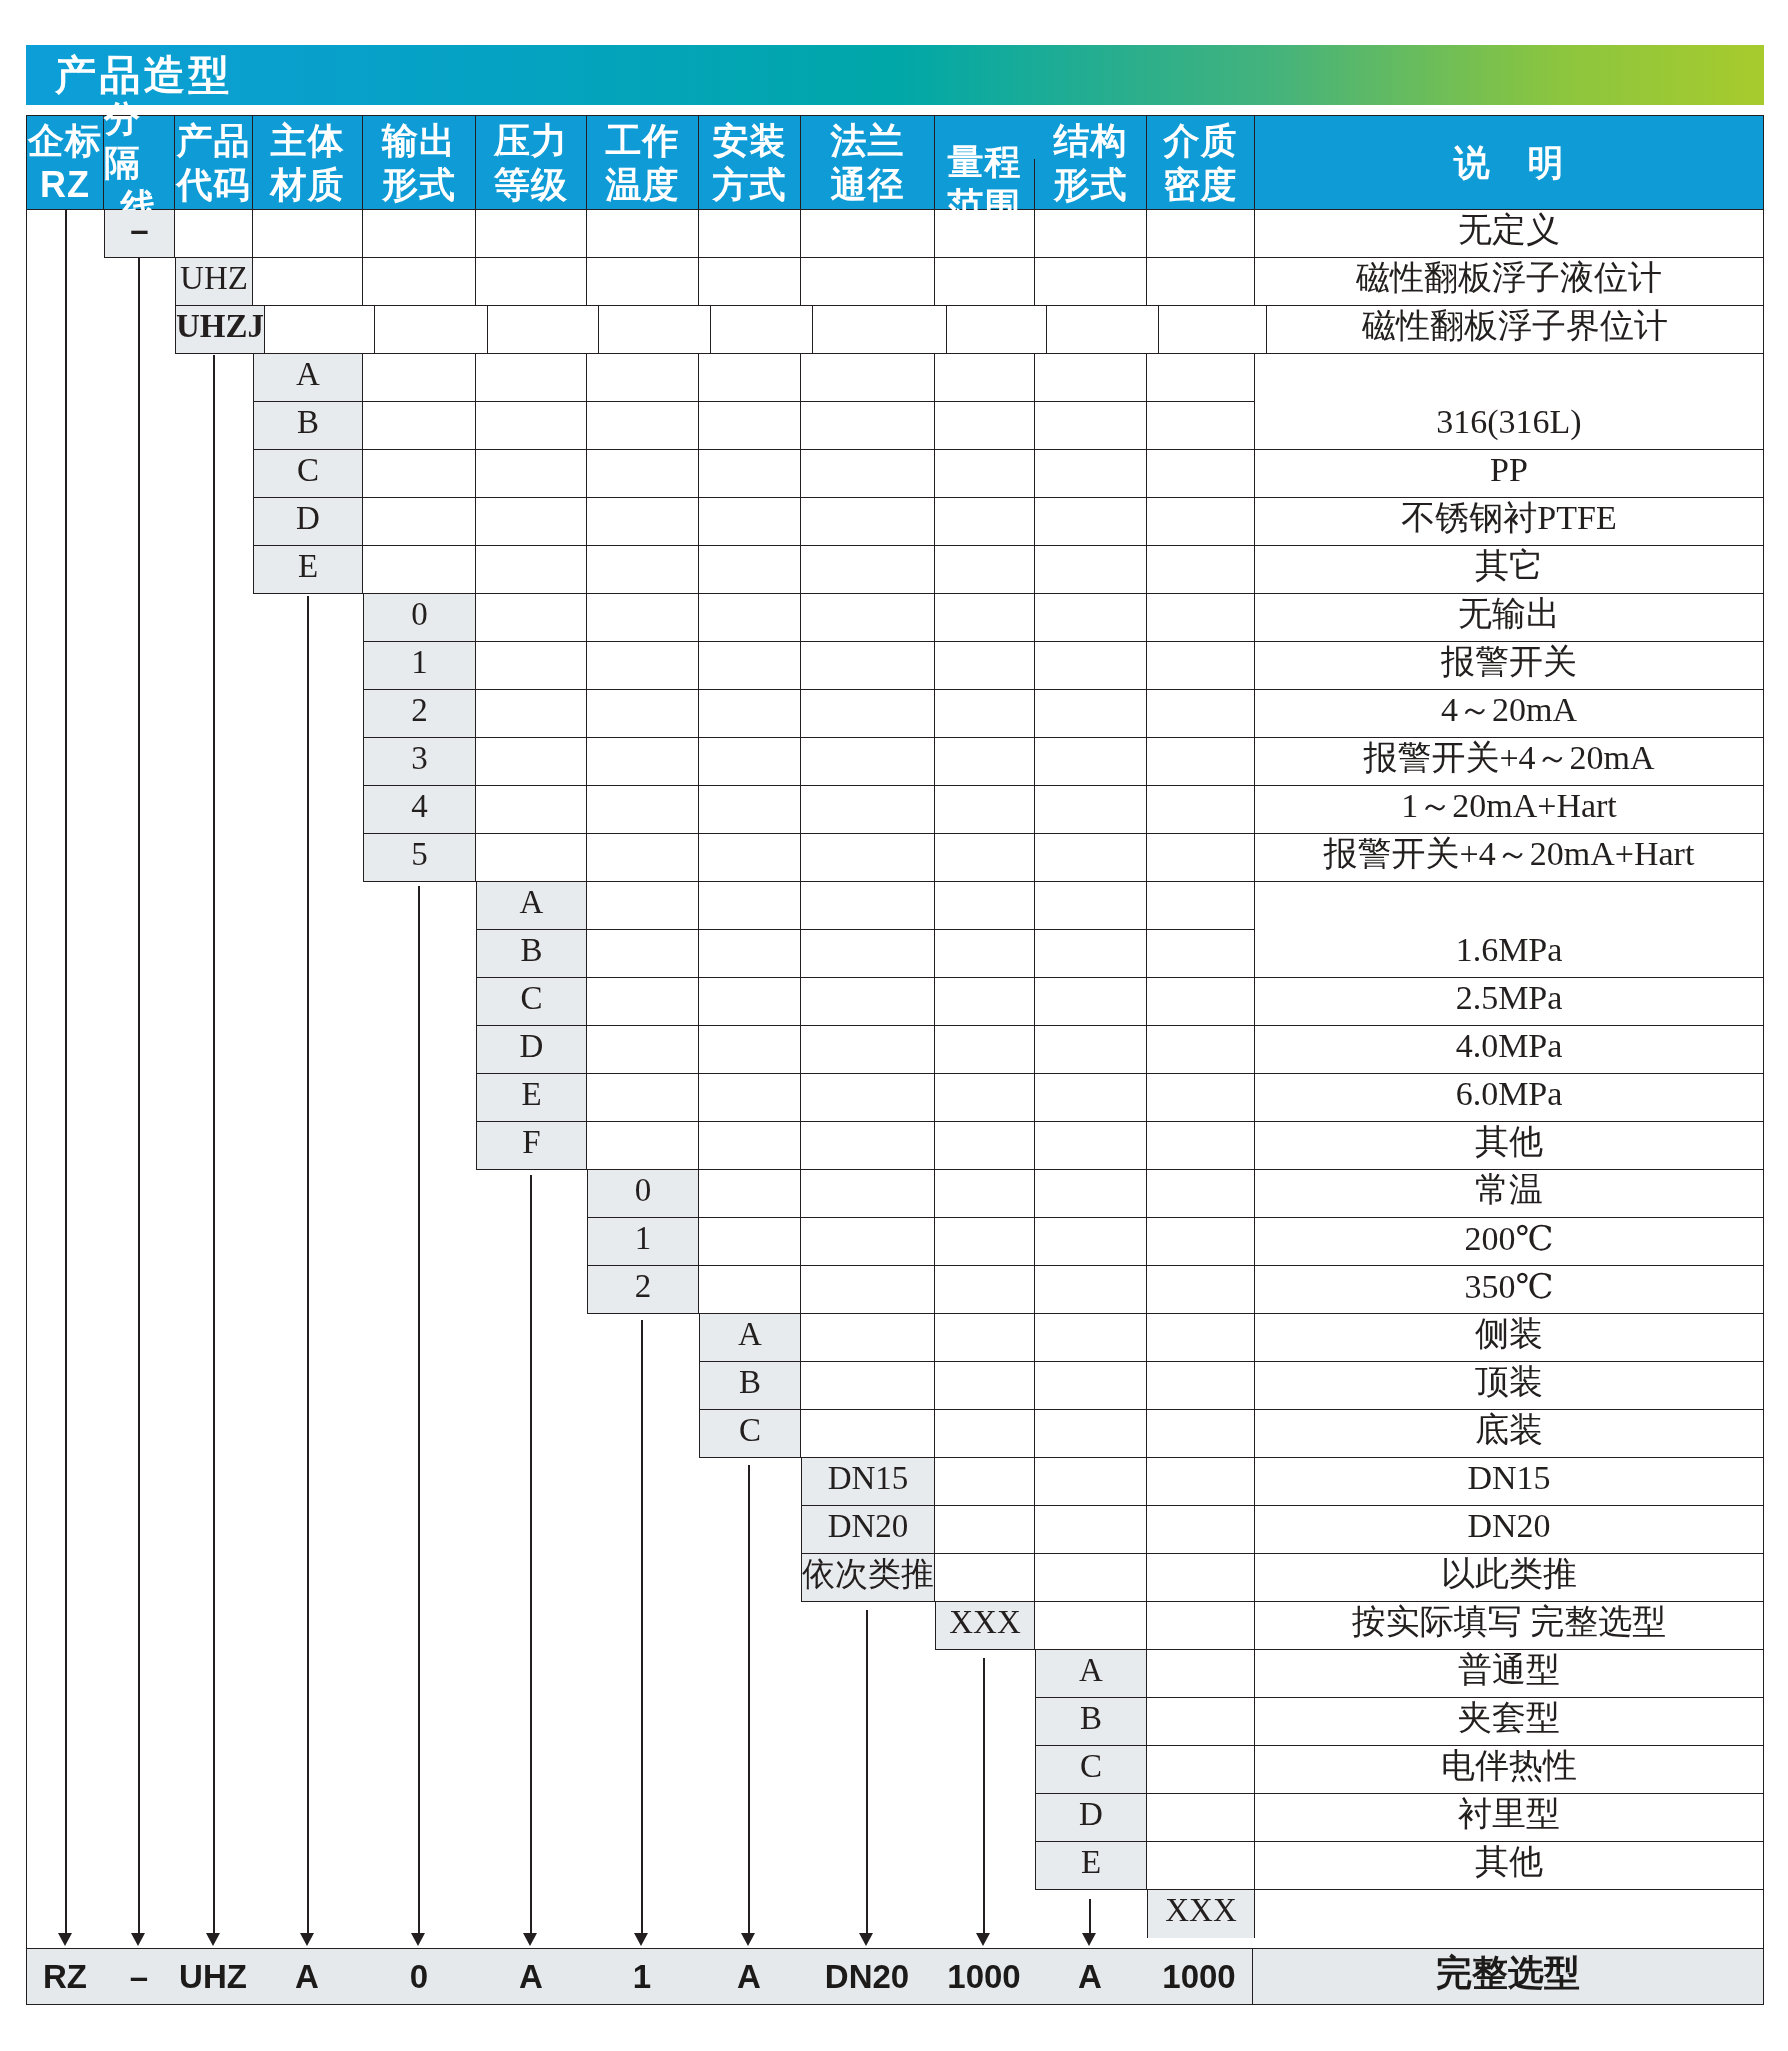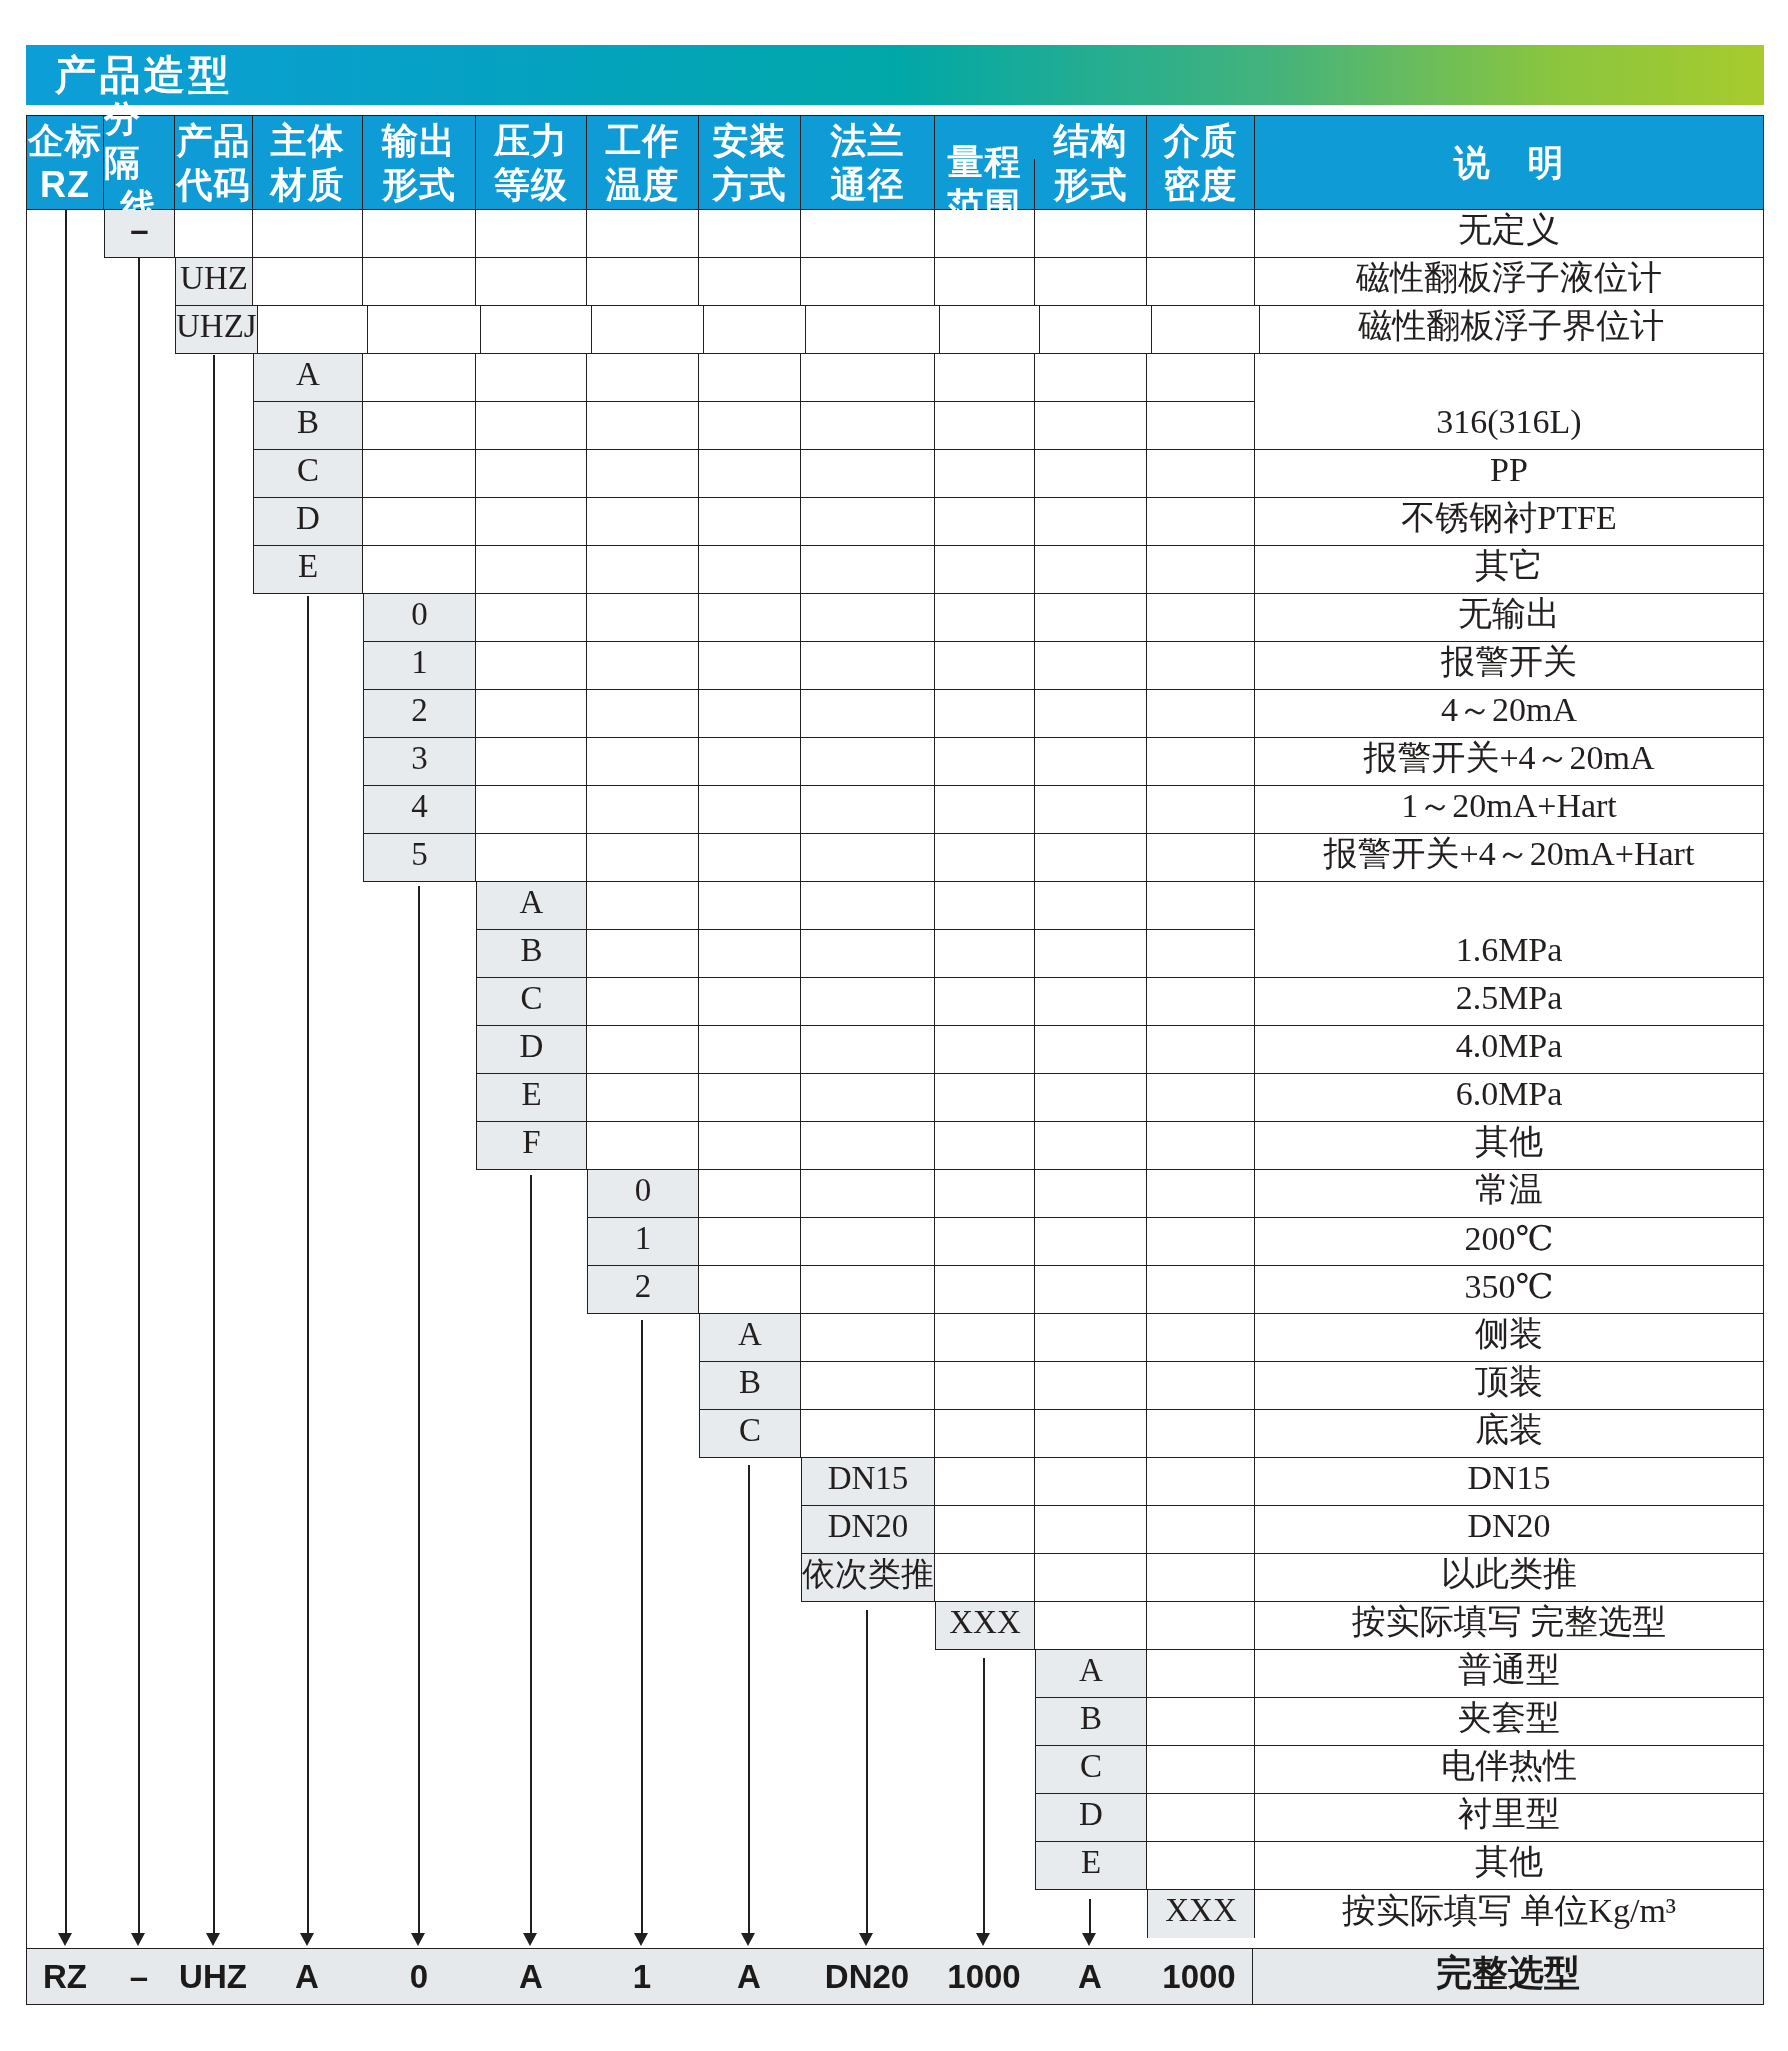--- a/index.html
+++ b/index.html
@@ -143,21 +143,21 @@
           <div class="cell plain" style="flex: 0 0 102px;"></div>
           <div class="cell plain" style="flex: 0 0 134px;"></div>
           <div class="cell plain" style="flex: 0 0 100px;"></div>
           <div class="cell plain" style="flex: 0 0 112px;"></div>
           <div class="cell plain" style="flex: 0 0 108px;"></div>
           <div class="cell desc">磁性翻板浮子液位计</div>
         </div>
         <div class="row">
           <div class="cell blank" style="flex: 0 0 77px;"></div>
           <div class="cell blank" style="flex: 0 0 71px;"></div>
-          <div class="cell code" style="flex: 0 0 78px;">UHZJ</div>
+          <div class="cell code" style="flex: 0 0 78px; font-weight: bold;">UHZJ</div>
           <div class="cell plain" style="flex: 0 0 110px;"></div>
           <div class="cell plain" style="flex: 0 0 113px;"></div>
           <div class="cell plain" style="flex: 0 0 111px;"></div>
           <div class="cell plain" style="flex: 0 0 112px;"></div>
           <div class="cell plain" style="flex: 0 0 102px;"></div>
           <div class="cell plain" style="flex: 0 0 134px;"></div>
           <div class="cell plain" style="flex: 0 0 100px;"></div>
           <div class="cell plain" style="flex: 0 0 112px;"></div>
           <div class="cell plain" style="flex: 0 0 108px;"></div>
           <div class="cell desc">磁性翻板浮子界位计</div>
@@ -646,21 +646,20 @@
           <div class="cell blank" style="flex: 0 0 78px;"></div>
           <div class="cell blank" style="flex: 0 0 110px;"></div>
           <div class="cell blank" style="flex: 0 0 113px;"></div>
           <div class="cell blank" style="flex: 0 0 111px;"></div>
           <div class="cell blank" style="flex: 0 0 112px;"></div>
           <div class="cell blank" style="flex: 0 0 102px;"></div>
           <div class="cell blank" style="flex: 0 0 134px;"></div>
           <div class="cell blank" style="flex: 0 0 100px;"></div>
           <div class="cell blank" style="flex: 0 0 112px;"></div>
           <div class="cell code nobottom" style="flex: 0 0 108px;">XXX</div>
-          <div class="cell desc nobottom">按实际填写 单位Kg/m³</div>
         </div>
         <div class="leader" style="left: 31px; top: 0px; height: 1736px;"><span></span></div>
         <div class="leader" style="left: 104px; top: 48px; height: 1688px;"><span></span></div>
         <div class="leader" style="left: 179px; top: 145px; height: 1591px;"><span></span></div>
         <div class="leader" style="left: 273px; top: 386px; height: 1350px;"><span></span></div>
         <div class="leader" style="left: 384px; top: 676px; height: 1060px;"><span></span></div>
         <div class="leader" style="left: 496px; top: 965px; height: 771px;"><span></span></div>
         <div class="leader" style="left: 607px; top: 1110px; height: 626px;"><span></span></div>
         <div class="leader" style="left: 714px; top: 1255px; height: 481px;"><span></span></div>
         <div class="leader" style="left: 832px; top: 1400px; height: 336px;"><span></span></div>

